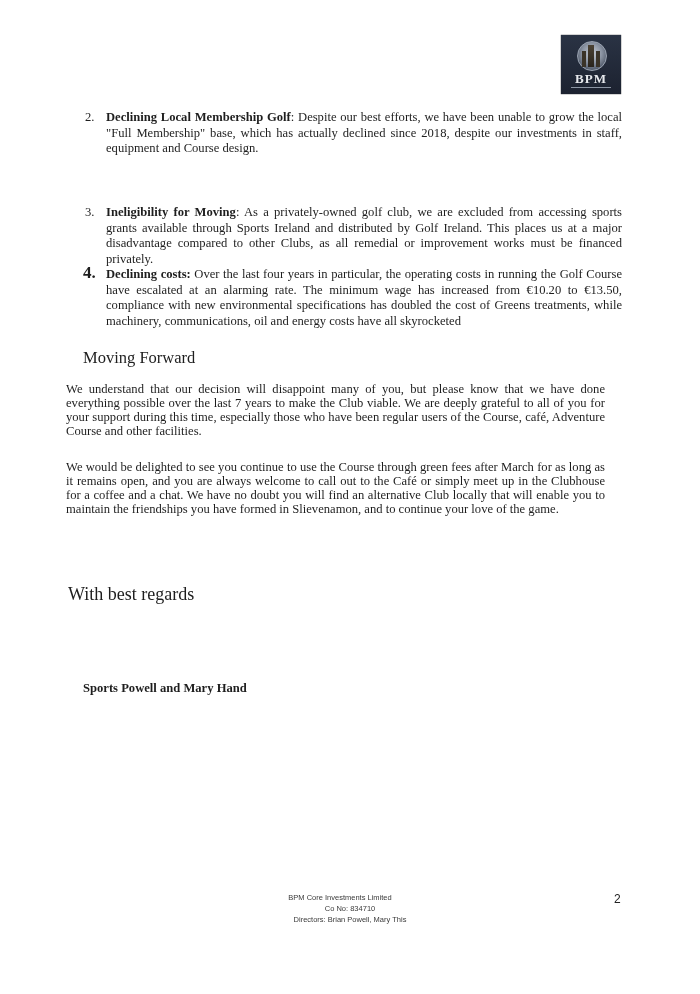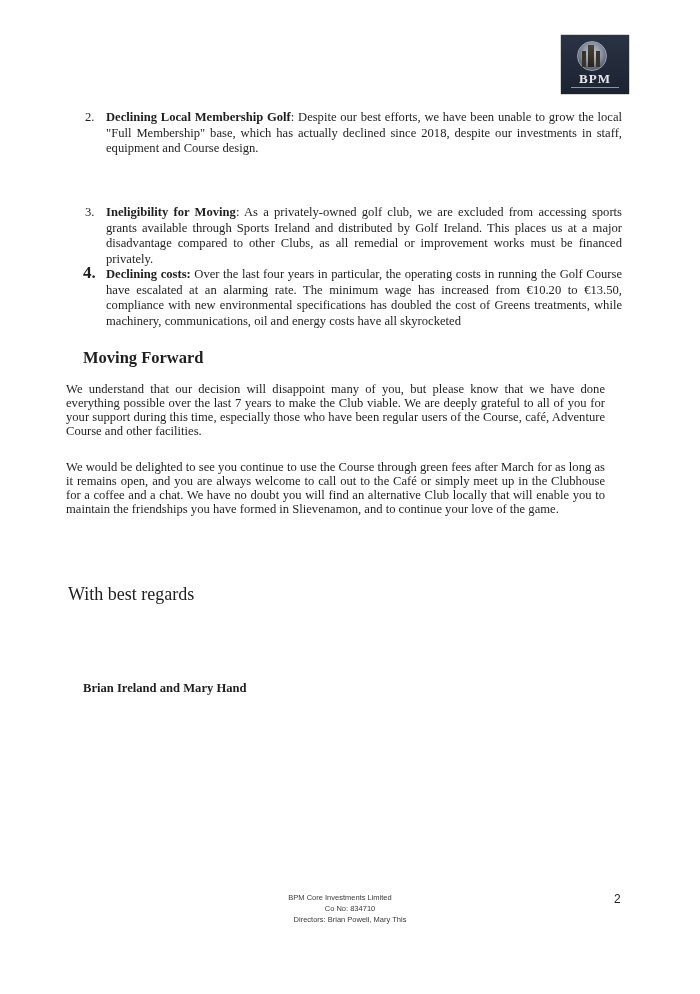--- a/index.html
+++ b/index.html
@@ -1,30 +1,30 @@
 <!DOCTYPE html>
 <html><head>
   <meta charset="utf-8">
   <style>
     html, body { margin: 0; padding: 0; background: #ffffff; }
     body { width: 700px; height: 994px; position: relative; overflow: hidden; font-family: "Liberation Serif", serif; color: #1e1e1e; }
-    .logo { position: absolute; left: 561px; top: 35px; width: 68px; height: 59px; background: linear-gradient(180deg, #2a3344 0%, #1c2230 100%); box-shadow: 0 0 1px #000; }
+    .logo { position: absolute; left: 561px; top: 35px; width: 60px; height: 59px; background: linear-gradient(180deg, #2a3344 0%, #1c2230 100%); box-shadow: 0 0 1px #000; }
     .logo .globe { position: absolute; left: 16px; top: 6px; width: 28px; height: 28px; border-radius: 50%; background: radial-gradient(circle at 50% 40%, #c7ccd4 0%, #8a93a2 45%, #4a5363 80%, #2a3344 100%); border: 1px solid #9aa3b1; }
     .logo .tower { position: absolute; left: 27px; top: 10px; width: 6px; height: 22px; background: linear-gradient(180deg, #4b4234 0%, #2a241c 100%); }
     .logo .tower2 { position: absolute; left: 21px; top: 16px; width: 4px; height: 16px; background: #3a3328; }
     .logo .tower3 { position: absolute; left: 35px; top: 16px; width: 4px; height: 16px; background: #3a3328; }
     .logo .letters { position: absolute; left: 0; right: 0; top: 36px; text-align: center; font-family: "Liberation Serif", serif; font-weight: bold; font-size: 13px; color: #e6e8ec; letter-spacing: 1px; }
     .logo .tag { position: absolute; left: 10px; right: 10px; top: 52px; height: 1px; background: #8c95a4; }
 
     .list-item { position: absolute; left: 106px; width: 516px; font-size: 12.6px; line-height: 15.6px; text-align: justify; }
     .list-item .num { position: absolute; left: -21px; top: 0; }
     .list-item .num.big { font-size: 17px; font-weight: bold; left: -23px; top: -2px; }
     .list-item b { font-weight: bold; }
 
-    .heading { position: absolute; left: 83px; top: 348px; font-size: 16.5px; font-weight: bold; }
+    .heading { position: absolute; left: 83px; top: 348px; font-size: 16.5px; font-weight: normal; }
     .para { position: absolute; left: 66px; width: 539px; font-size: 12.6px; line-height: 14px; text-align: justify; }
     .closing { position: absolute; left: 68px; top: 584px; font-size: 18px; }
     .signature { position: absolute; left: 83px; top: 681px; font-size: 12.6px; font-weight: bold; }
 
     .footer { position: absolute; left: 260px; width: 180px; top: 892px; text-align: center; font-family: "Liberation Sans", sans-serif; font-size: 7.5px; line-height: 11px; color: #3a3a3a; }
     .footer div:first-child { margin-left: -20px; text-align: center; }
     .page-num { position: absolute; left: 614px; top: 892px; font-family: "Liberation Sans", sans-serif; font-size: 12px; color: #222; }
   </style>
 </head>
 <body>
@@ -52,20 +52,20 @@
   <span class="num big">4.</span>
   <b>Declining costs:</b><span> Over the last four years in particular, the operating costs in running the Golf Course have escalated at an alarming rate. The minimum wage has increased from €10.20  to €13.50, compliance with new environmental specifications has doubled the cost of Greens treatments, while machinery, communications, oil and energy costs have all skyrocketed</span>
 </div>
 
 <div class="heading">Moving Forward</div>
 
 <div class="para" style="top:382px;">We understand that our decision will disappoint many of you, but please know that we have done everything possible over the last 7 years to make the Club viable. We are deeply grateful to all of you for your support during this time, especially those who have been regular users of the Course, café, Adventure Course and other facilities.</div>
 <div class="para" style="top:460px;">We would be delighted to see you continue to use the Course through green fees after March for as long as it remains open, and you are always welcome to call out to the Café or simply meet up in the Clubhouse for a coffee and a chat. We have no doubt you will find an alternative Club locally that will enable you to maintain the friendships you have formed in Slievenamon, and to continue your love of the game.</div>
 
 <div class="closing">With best regards</div>
-<div class="signature">Brian Ireland and Mary Hand</div>
+<div class="signature">Sports Powell and Mary Hand</div>
 
 <div class="footer">
   <div>BPM Core Investments Limited</div>
   <div>Co No: 834710</div>
   <div>Directors: Brian Powell, Mary This</div>
 </div>
 <div class="page-num">2</div>
 
 </body></html>

